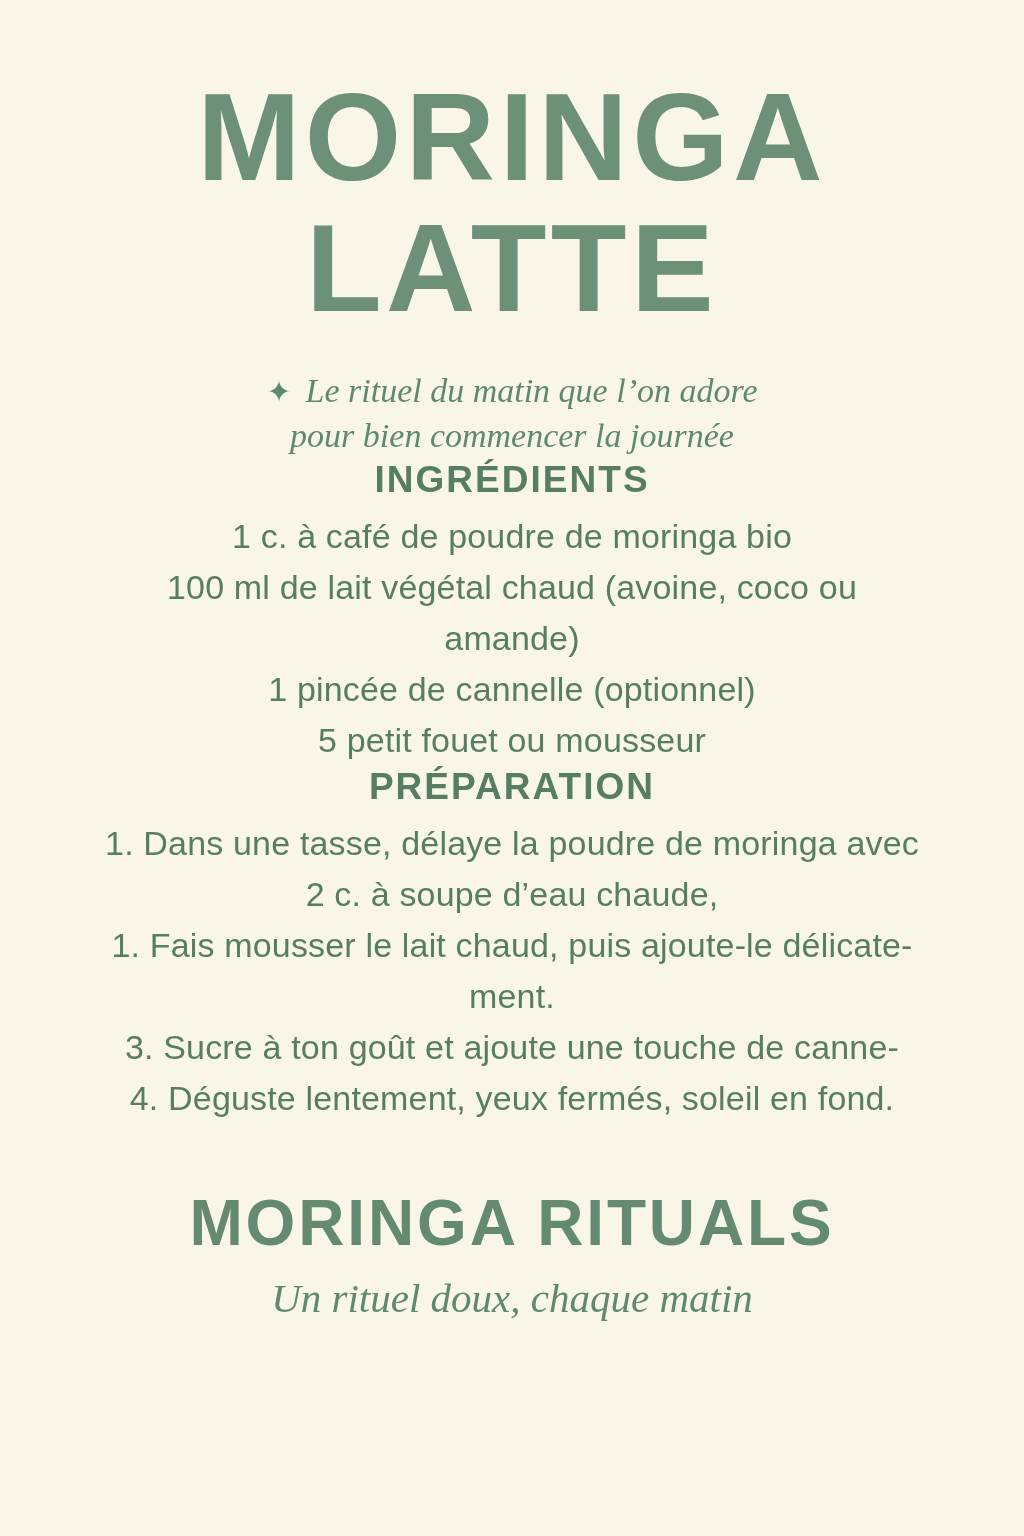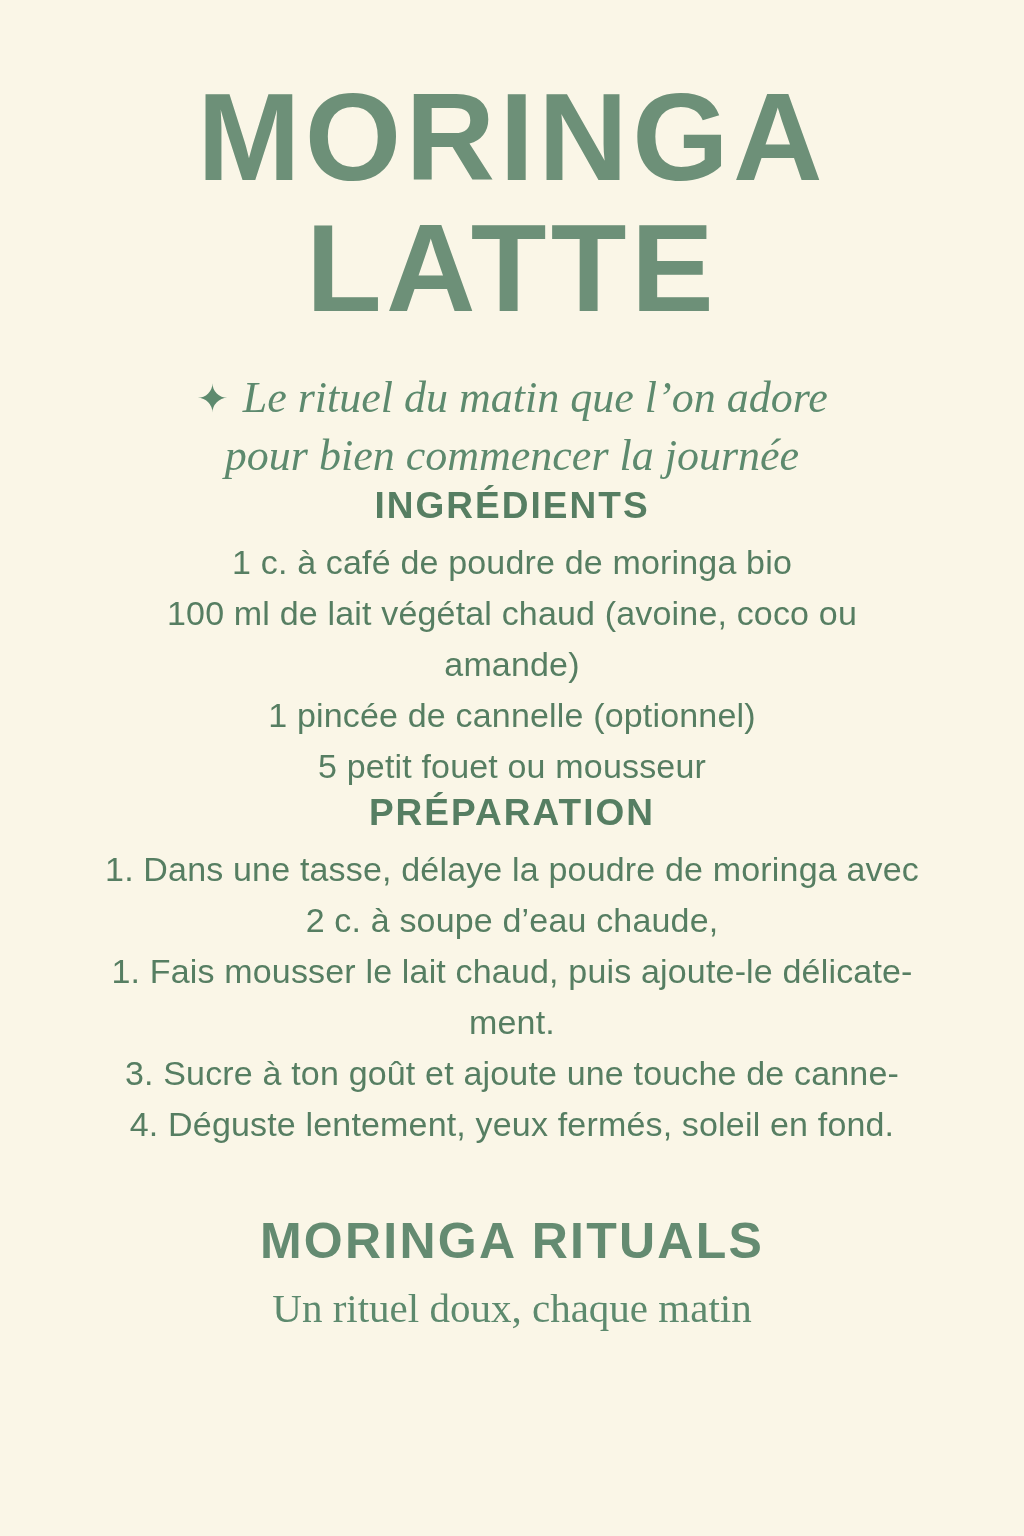--- a/index.html
+++ b/index.html
@@ -31,21 +31,21 @@
     letter-spacing: 0.035em;
     line-height: 1.06;
   }
   .recipe-title .title-line { display: block; }
 
   .subtitle {
     margin-top: 34px;
     color: var(--serif-green);
     font-family: "Liberation Serif", serif;
     font-style: italic;
-    font-size: 44px;
+    font-size: 34px;
     line-height: 1.32;
   }
   .sparkle { font-style: normal; margin-right: 14px; font-size: 0.88em; }
 
   .section { }
 
   .section-heading {
     color: var(--body-green);
     font-size: 37px;
     font-weight: bold;
@@ -56,28 +56,29 @@
   .body-line {
     color: var(--body-green);
     font-size: 34px;
     line-height: 51px;
     letter-spacing: 0.005em;
   }
 
   .footer { margin-top: 62px; }
   .brand {
     color: var(--brand-green);
-    font-size: 50px;
+    font-size: 64px;
     font-weight: bold;
     letter-spacing: 0.045em;
   }
   .tagline {
     margin-top: 14px;
     color: var(--serif-green);
     font-family: "Liberation Serif", serif;
+    font-style: italic;
     font-size: 41px;
   }
 </style>
 </head>
 <body>
 
 <div class="page">
 
   <h1 class="recipe-title">
     <span class="title-line">MORINGA</span>

